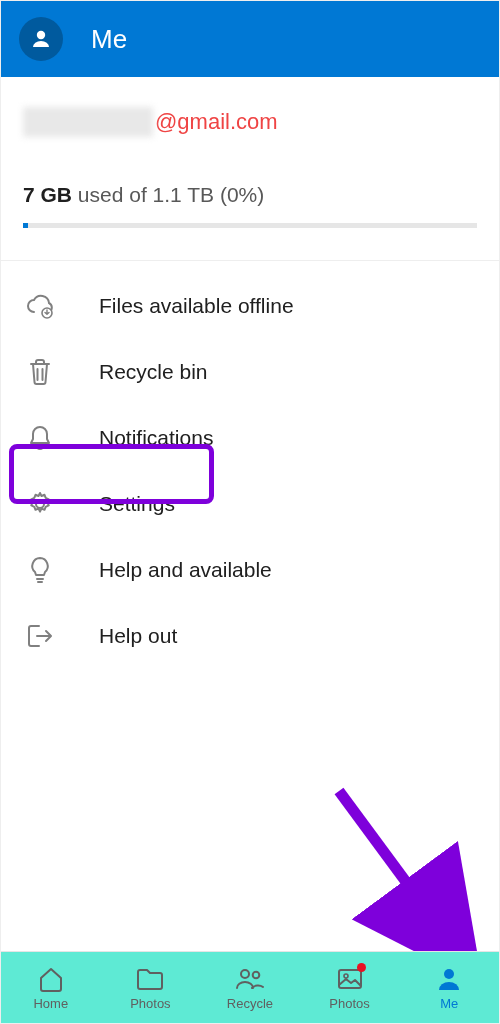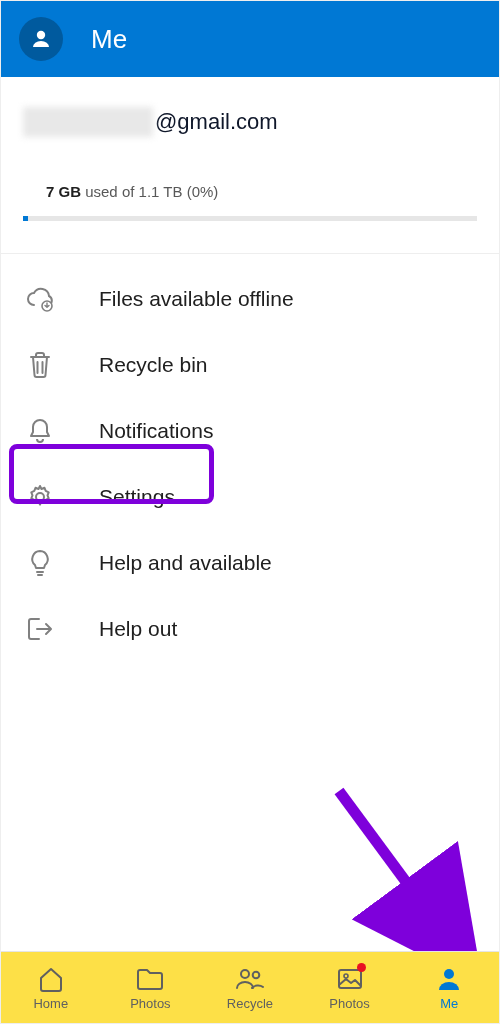--- a/index.html
+++ b/index.html
@@ -46,31 +46,30 @@
       align-items: center;
     }
     .redacted {
       width: 130px;
       height: 30px;
       background: #e8e8e8;
       filter: blur(3px);
     }
     .email-suffix {
       font-size: 22px;
-      color: #0f172a;
+      color: #ef4444;
       margin-left: 2px;
     }
 
     .storage {
       padding: 38px 22px 14px 22px;
     }
     .storage-text {
-      font-size: 15px;
+      font-size: 21px;
       color: #585858;
-      margin-left: 23px;
     }
     .storage-val {
       font-weight: 700;
       color: #202020;
     }
     .storage-bar {
       margin-top: 16px;
       height: 5px;
       background: #e6e6e6;
       position: relative;
@@ -119,21 +118,21 @@
       pointer-events: none;
     }
 
     
     .bottomnav {
       position: absolute;
       left: 0; right: 0; bottom: 0;
       height: 72px;
       border-top: 1px solid #e5e5e5;
       display: flex;
-      background: #fde047;
+      background: #5eead4;
     }
     .nav-item {
       flex: 1;
       display: flex;
       flex-direction: column;
       align-items: center;
       justify-content: center;
       gap: 2px;
     }
     .nav-label {

